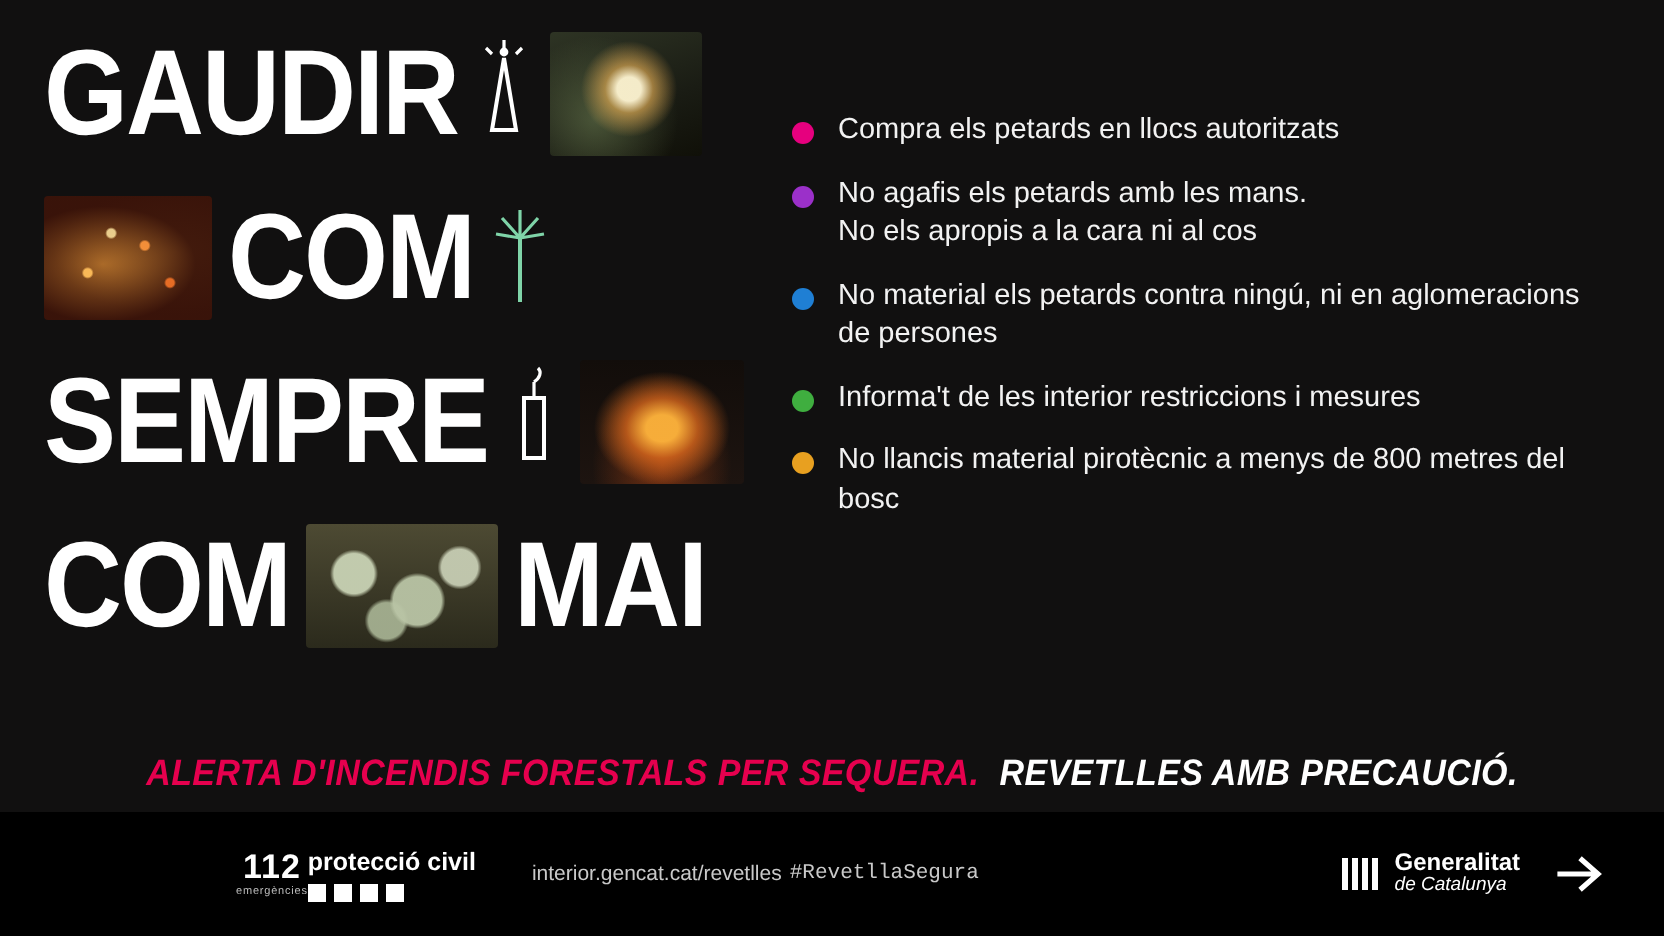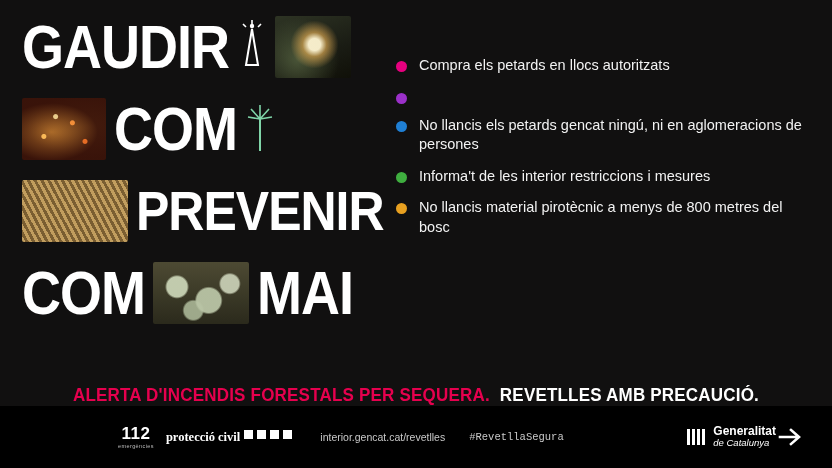--- a/index.html
+++ b/index.html
@@ -126,24 +126,25 @@
     color: #f2f2f2;
     font-size: 14.5px;
     line-height: 1.35;
     font-family: "Liberation Sans", sans-serif;
     max-width: 390px;
   }
   
   .alert {
     height: 42px;
     display: flex;
-    align-items: flex-end;
+    align-items: center;
     justify-content: center;
     gap: 10px;
     padding-top: 4px;
+    font-style: italic;
   }
   .alert-red {
     color: #e6004e;
     font-weight: bold;
     font-size: 17px;
     letter-spacing: .2px;
     transform: scaleY(1.08);
   }
   .alert-white {
     color: #ffffff;
@@ -157,21 +158,20 @@
     height: 62px;
     background: #000000;
     display: flex;
     align-items: center;
     padding: 0 26px;
     gap: 14px;
   }
   .footer-left {
     display: flex;
     align-items: center;
-    gap: 12px;
     margin-left: 92px;
   }
   .logo112 {
     display: flex;
     flex-direction: column;
     align-items: center;
     line-height: 1;
   }
   .logo112 .num {
     color: #ffffff;
@@ -180,48 +180,47 @@
     letter-spacing: .5px;
   }
   .logo112 .sub {
     color: #bdbdbd;
     font-size: 5.5px;
     letter-spacing: .4px;
     margin-top: 2px;
   }
   .pc-block {
     display: flex;
-    flex-direction: row;
+    flex-direction: column;
     gap: 4px;
-    font-family: Liberation Serif, serif;
   }
   .pc-name {
     color: #ffffff;
     font-size: 12.5px;
     font-weight: bold;
   }
   .pc-squares { display: flex; gap: 4px; }
   .pc-squares i {
     width: 9px; height: 9px;
     background: #ffffff;
     display: block;
   }
   .footer-urls {
     display: flex;
     align-items: center;
-    gap: 24px;
+    gap: 4px;
     margin-left: 14px;
   }
   .url { color: #c9c9c9; font-size: 10.5px; }
   .hashtag { color: #c9c9c9; font-size: 10.5px; font-family: Liberation Mono, monospace; }
   .footer-right {
     margin-left: auto;
     display: flex;
     align-items: center;
-    gap: 0;
+    gap: 16px;
   }
   .gen-logo { display: flex; align-items: center; gap: 8px; }
   .gen-bars { display: flex; gap: 2px; align-items: flex-end; }
   .gen-bars i { width: 3px; height: 16px; background: #ffffff; display: block; }
   .gen-text { display: flex; flex-direction: column; line-height: 1.15; }
   .gen-text b { color: #ffffff; font-size: 12px; font-weight: bold; }
   .gen-text span { color: #ffffff; font-size: 9.5px; font-style: italic; }
   .arrow-btn {
     width: 30px; height: 24px;
     display: flex; align-items: center; justify-content: center;
@@ -248,48 +247,54 @@
 
       <div class="hl-row">
         <div class="chip chip-fireworks"></div>
         <span class="hl-word">COM</span>
         <svg class="glyph" viewBox="0 0 30 56">
           <path d="M15 18 L15 50" stroke="#7fd4a8" stroke-width="2"></path>
           <path d="M15 18 L6 8 M15 18 L24 8 M15 18 L15 4 M15 18 L3 16 M15 18 L27 16" stroke="#7fd4a8" stroke-width="1.6"></path>
         </svg>
       </div>
 
-
       <div class="hl-row">
-        <div class="chip chip-straw"></div>
-        <span class="hl-word small">PREVENIR</span>
-      </div>
+        <span class="hl-word">SEMPRE</span>
+        <svg class="glyph" viewBox="0 0 30 56">
+          <rect x="10" y="16" width="10" height="30" fill="none" stroke="#ffffff" stroke-width="2"></rect>
+          <path d="M15 16 L15 8 M15 8 C18 6 19 3 17 1" fill="none" stroke="#ffffff" stroke-width="1.6"></path>
+        </svg>
+        <div class="chip chip-bonfire"></div>
+      </div>
+
 
       <div class="hl-row">
         <span class="hl-word">COM</span>
         <div class="chip chip-shrub"></div>
         <span class="hl-word">MAI</span>
       </div>
 
     </div>
 
     <div class="tips">
 
       <div class="tip">
         <span class="dot" style="background:#e6007e"></span>
         <span class="tip-text">Compra els petards en llocs autoritzats</span>
       </div>
 
       <div class="tip">
         <span class="dot" style="background:#9b30c9"></span>
+        <span class="tip-text" style="white-space:pre-line">No agafis els petards amb les mans.
+No els apropis a la cara ni al cos</span>
       </div>
 
       <div class="tip">
         <span class="dot" style="background:#1f7fd4"></span>
-        <span class="tip-text">No llancis els petards gencat ningú, ni en aglomeracions de persones</span>
+        <span class="tip-text">No material els petards contra ningú, ni en aglomeracions de persones</span>
       </div>
 
       <div class="tip">
         <span class="dot" style="background:#3fae3f"></span>
         <span class="tip-text">Informa't de les interior restriccions i mesures</span>
       </div>
 
       <div class="tip">
         <span class="dot" style="background:#e8a020"></span>
         <span class="tip-text">No llancis material pirotècnic a menys de 800 metres del bosc</span>

